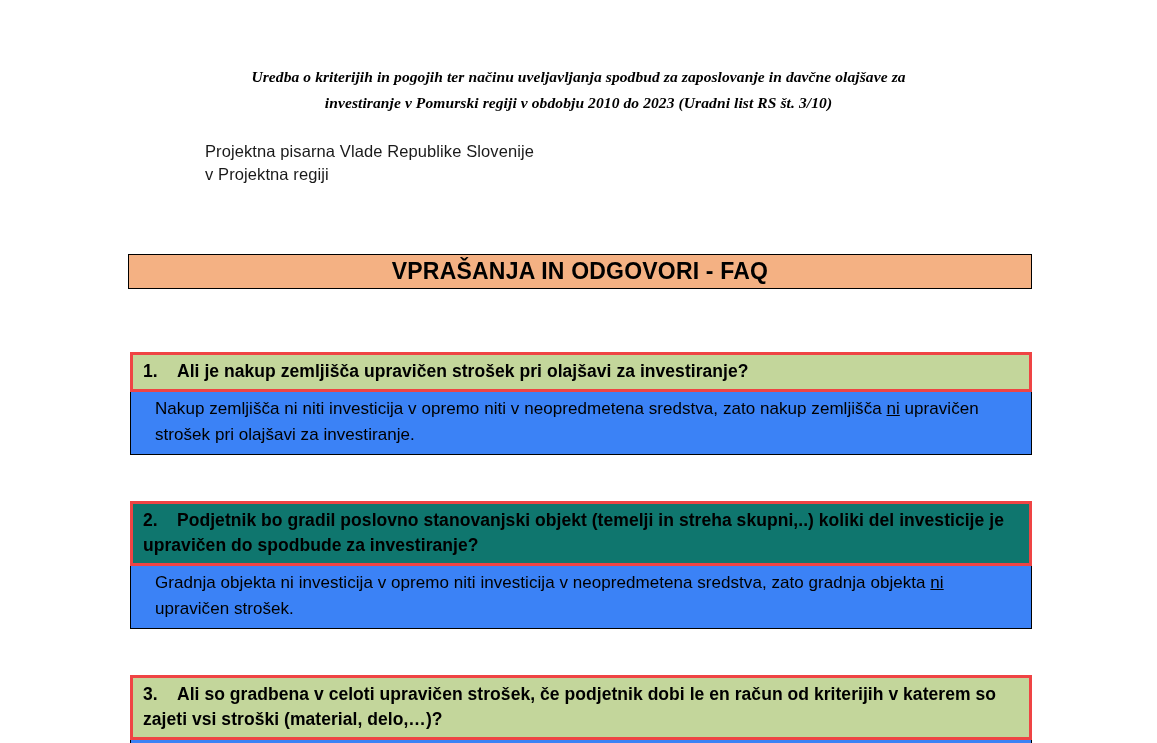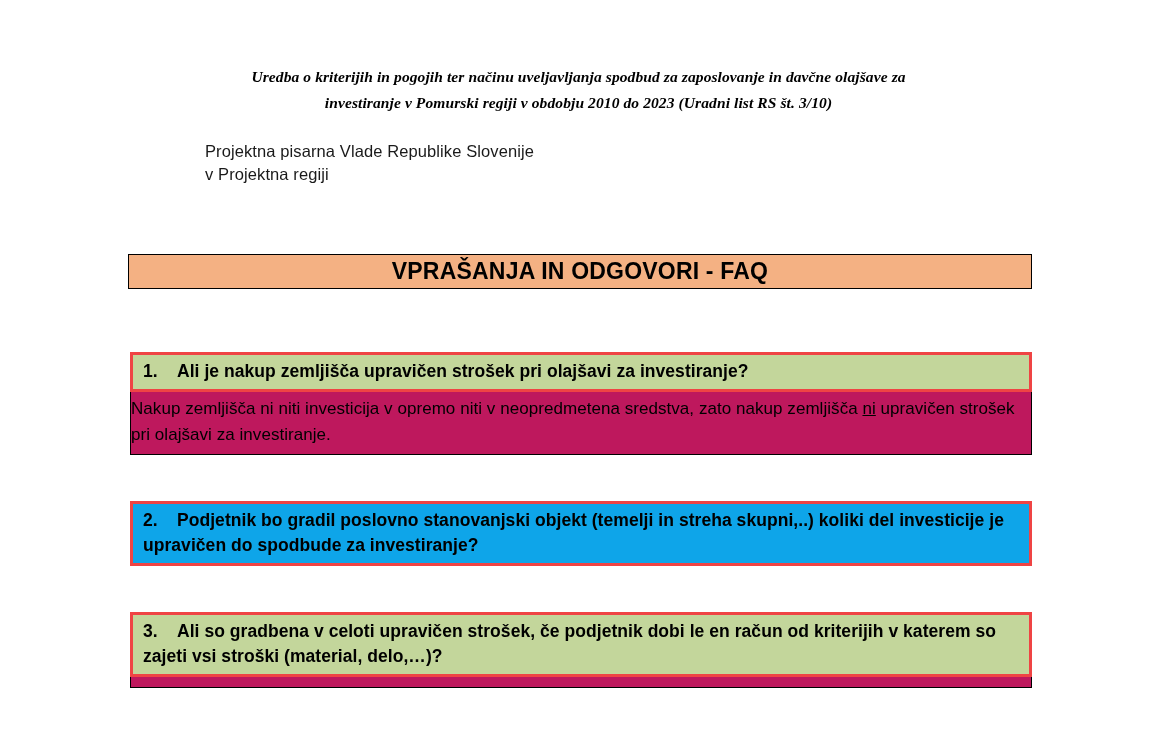--- a/index.html
+++ b/index.html
@@ -95,22 +95,22 @@
     letter-spacing: 0.05px;
   }
   .q-row .q-num {
     display: inline-block;
     min-width: 34px;
   }
   .a-row {
     border: 1px solid #000000;
     border-top: none;
     box-sizing: border-box;
-    padding: 4px 12px 6px 0;
-    background: #be185d;
+    padding: 4px 12px 6px 24px;
+    background: #3b82f6;
   }
   .a-row .a-text {
     font-size: 17px;
     line-height: 26px;
     color: #000;
     letter-spacing: 0.05px;
   }
   .a-row .a-text u {
     text-decoration: underline;
   }
@@ -139,22 +139,25 @@
     <div class="qa-block">
       <div class="q-row" style="background: rgb(195, 214, 155);">
         <span class="q-text"><span class="q-num">1.</span><span>Ali je nakup zemljišča upravičen strošek pri olajšavi za investiranje?</span></span>
       </div>
       <div class="a-row">
         <div class="a-text">Nakup zemljišča ni niti investicija v opremo niti v neopredmetena sredstva, zato nakup zemljišča <u>ni</u> upravičen strošek pri olajšavi za investiranje.</div>
       </div>
     </div>
 
     <div class="qa-block">
-      <div class="q-row" style="background: #0ea5e9; margin-top: 8px;">
+      <div class="q-row" style="background: #0f766e; margin-top: 8px;">
         <span class="q-text"><span class="q-num">2.</span><span>Podjetnik bo gradil poslovno stanovanjski objekt (temelji in streha skupni,..) koliki del investicije je upravičen do spodbude za investiranje?</span></span>
+      </div>
+      <div class="a-row">
+        <div class="a-text">Gradnja objekta ni investicija v opremo niti investicija v neopredmetena sredstva, zato gradnja objekta <u>ni </u>upravičen strošek.</div>
       </div>
     </div>
 
     <div class="qa-block">
       <div class="q-row" style="background: rgb(195, 214, 155);">
         <span class="q-text"><span class="q-num">3.</span><span>Ali so gradbena v celoti upravičen strošek, če podjetnik dobi le en račun od kriterijih v katerem so zajeti vsi stroški (material, delo,…)?</span></span>
       </div>
       <div class="a-row">
         <div class="a-text"></div>
       </div>

